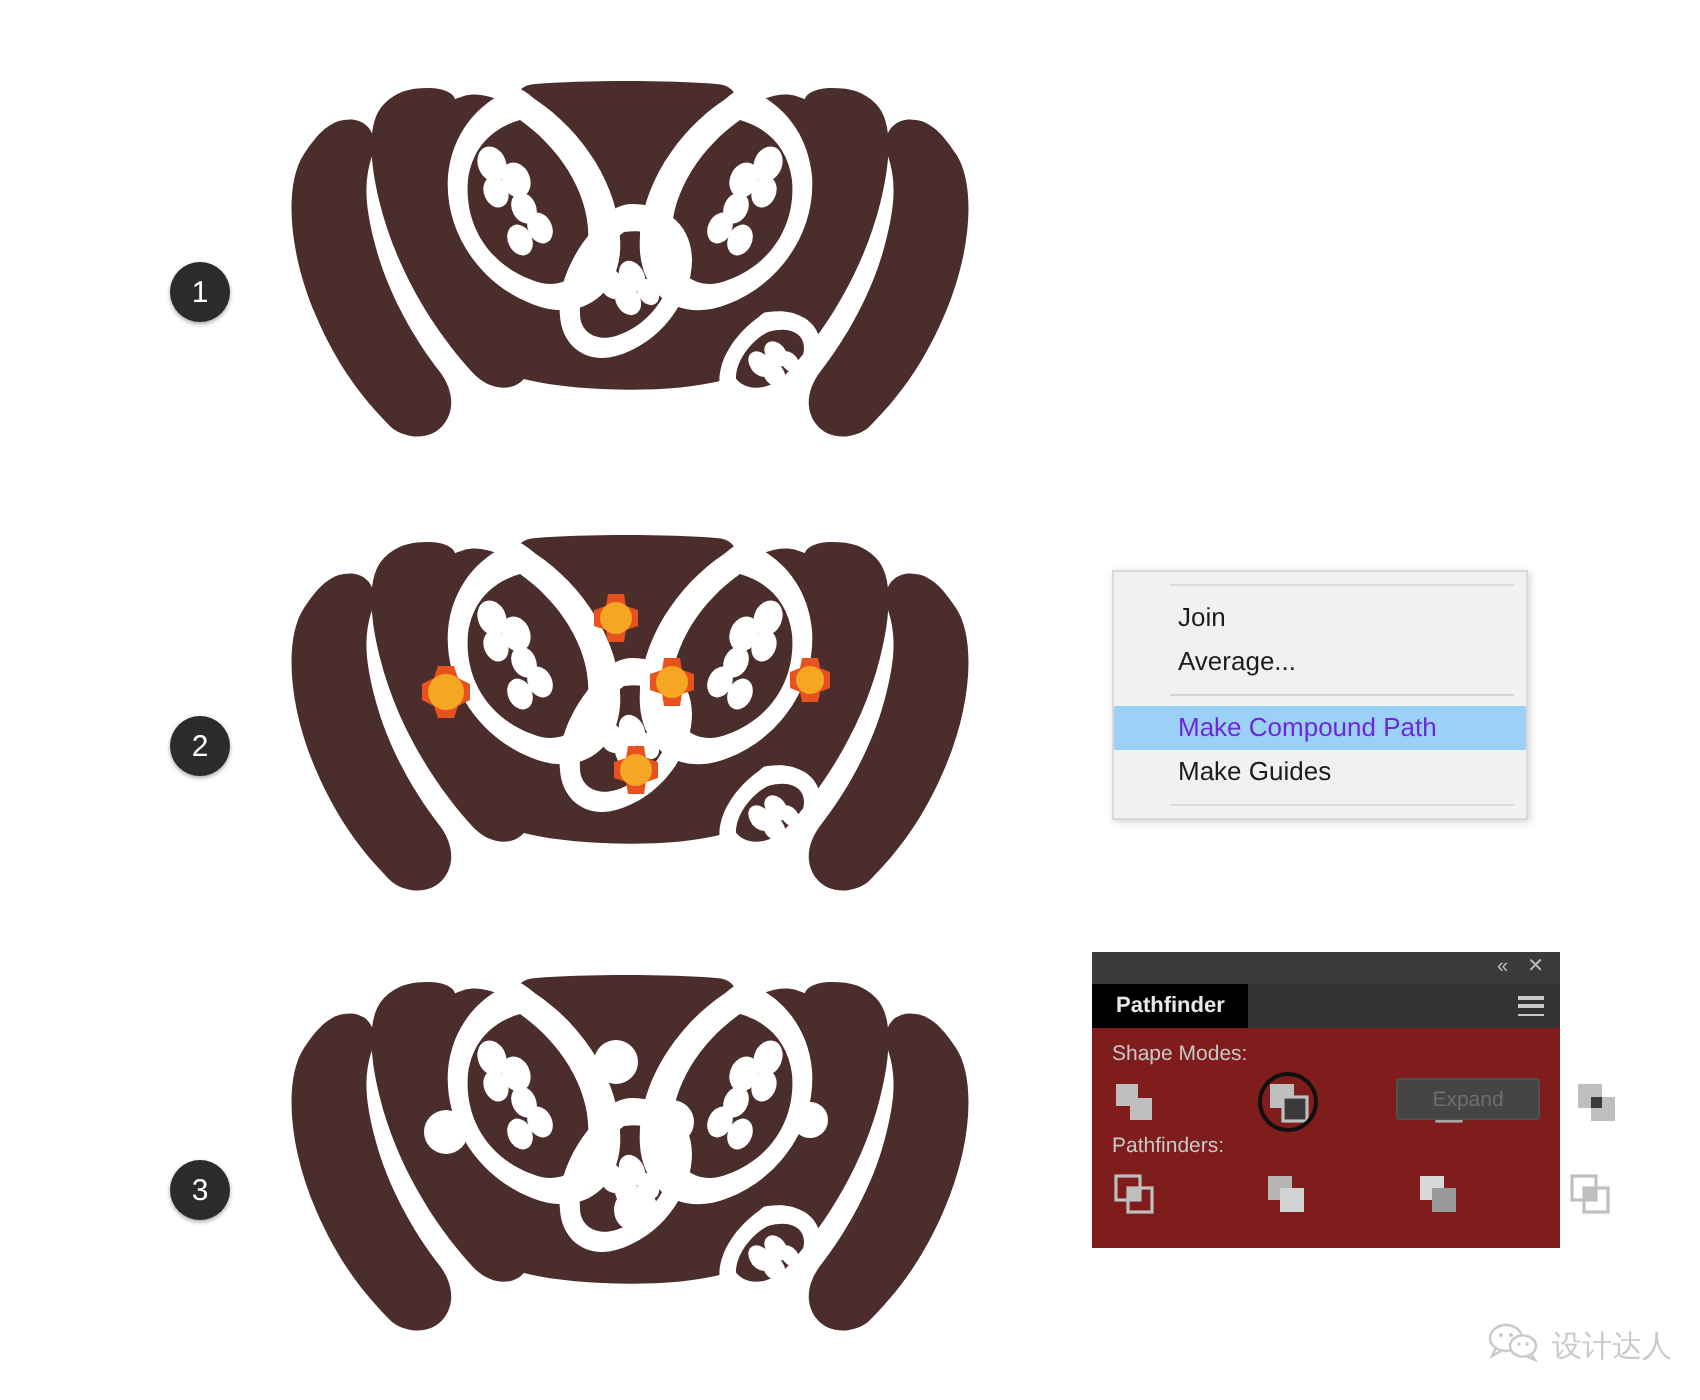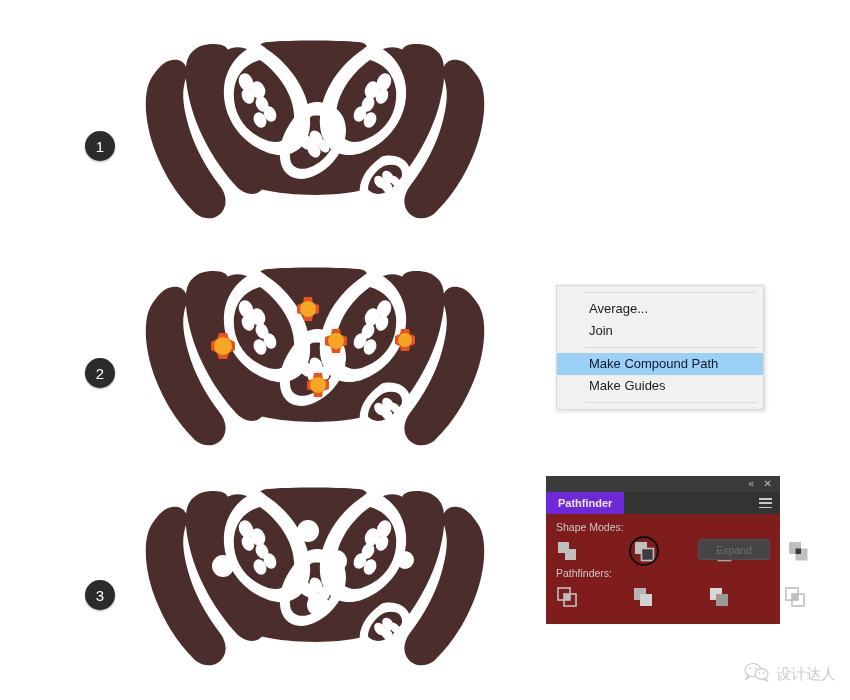--- a/index.html
+++ b/index.html
@@ -42,21 +42,21 @@
     height:22px;
     line-height:22px;
     padding-left:32px;
     font-size:13px;
     color:#1b1b1b;
     white-space:nowrap;
     font-family:"Liberation Sans", sans-serif;
   }
   .ctx-item.sel{
     background:#9bd1f7;
-    color:#0f172a;
+    color:#6d28d9;
   }
   .ctx-sep{
     height:1px;
     background:#d5d5d5;
     margin:5px 6px 5px 28px;
   }
   .ctx-topline{
     height:1px;background:#dcdcdc;margin:0 6px 5px 28px;
   }
   .ctx-botline{
@@ -84,21 +84,21 @@
   .tb-collapse{right:26px;}
   .tb-close{right:8px;font-size:11px;}
 
   .pf-tabrow{
     height:22px;
     background:#333333;
     position:relative;
     display:flex;align-items:stretch;
   }
   .pf-tab{
-    background:#6d28d9;
+    background:#000000;
     color:#e8e8e8;
     font-size:11px;
     font-weight:bold;
     display:flex;align-items:center;
     padding:0 12px;
     font-family:"Liberation Sans", sans-serif;
   }
   .pf-menu-btn{
     position:absolute;right:8px;top:6px;
     width:13px;height:10px;
@@ -444,22 +444,22 @@
       <circle cx="196" cy="84" r="11"></circle>
       <circle cx="265" cy="83" r="9"></circle>
       <circle cx="178" cy="128" r="11"></circle>
     </g>
   </svg>
 </div>
 
 <div class="ctx-menu">
   <div class="ctx-topline"></div>
 
+  <div class="ctx-item">Join</div>
   <div class="ctx-item">Average...</div>
-  <div class="ctx-item">Join</div>
 
   <div class="ctx-sep"></div>
 
   <div class="ctx-item sel">Make Compound Path</div>
   <div class="ctx-item">Make Guides</div>
 
   <div class="ctx-botline"></div>
 </div>
 
 <div class="pf-panel">

